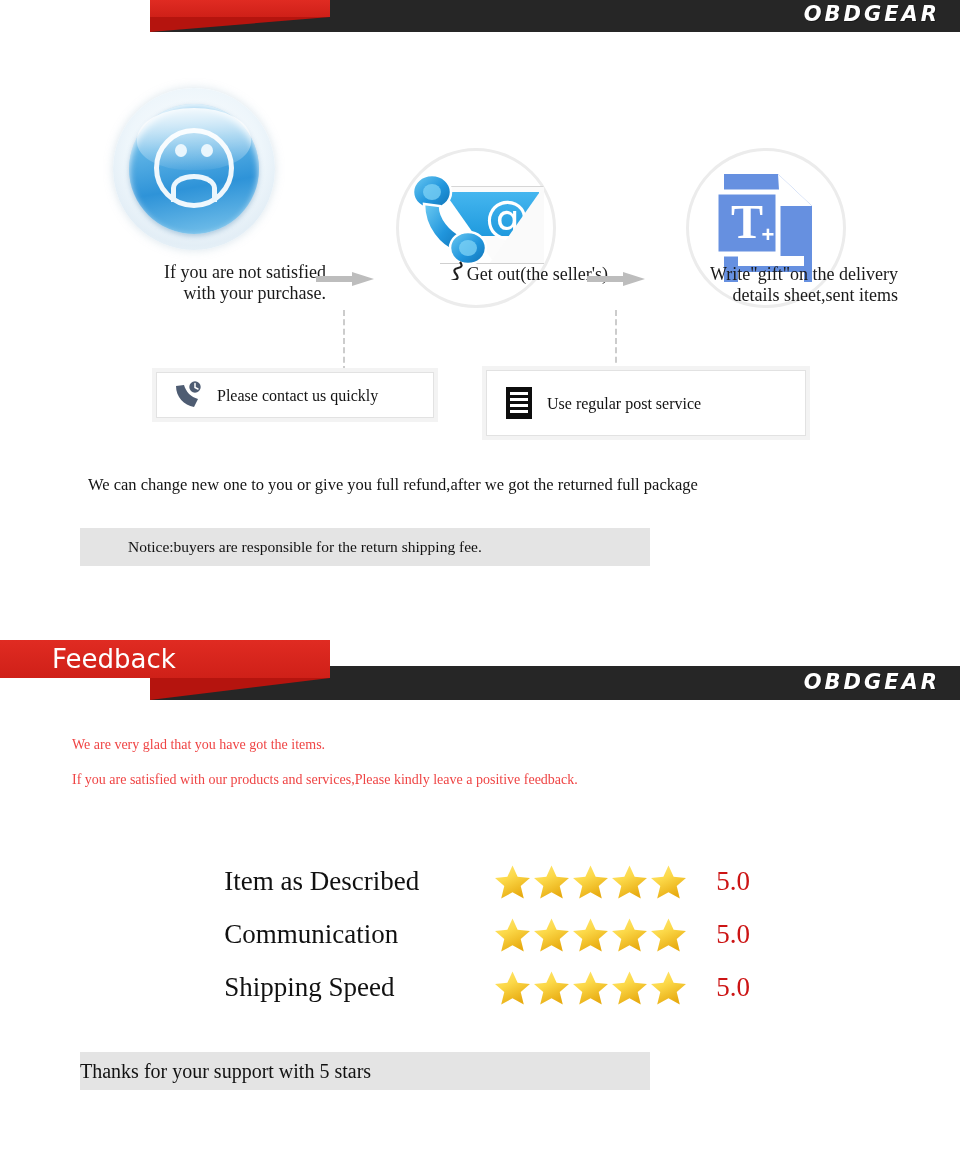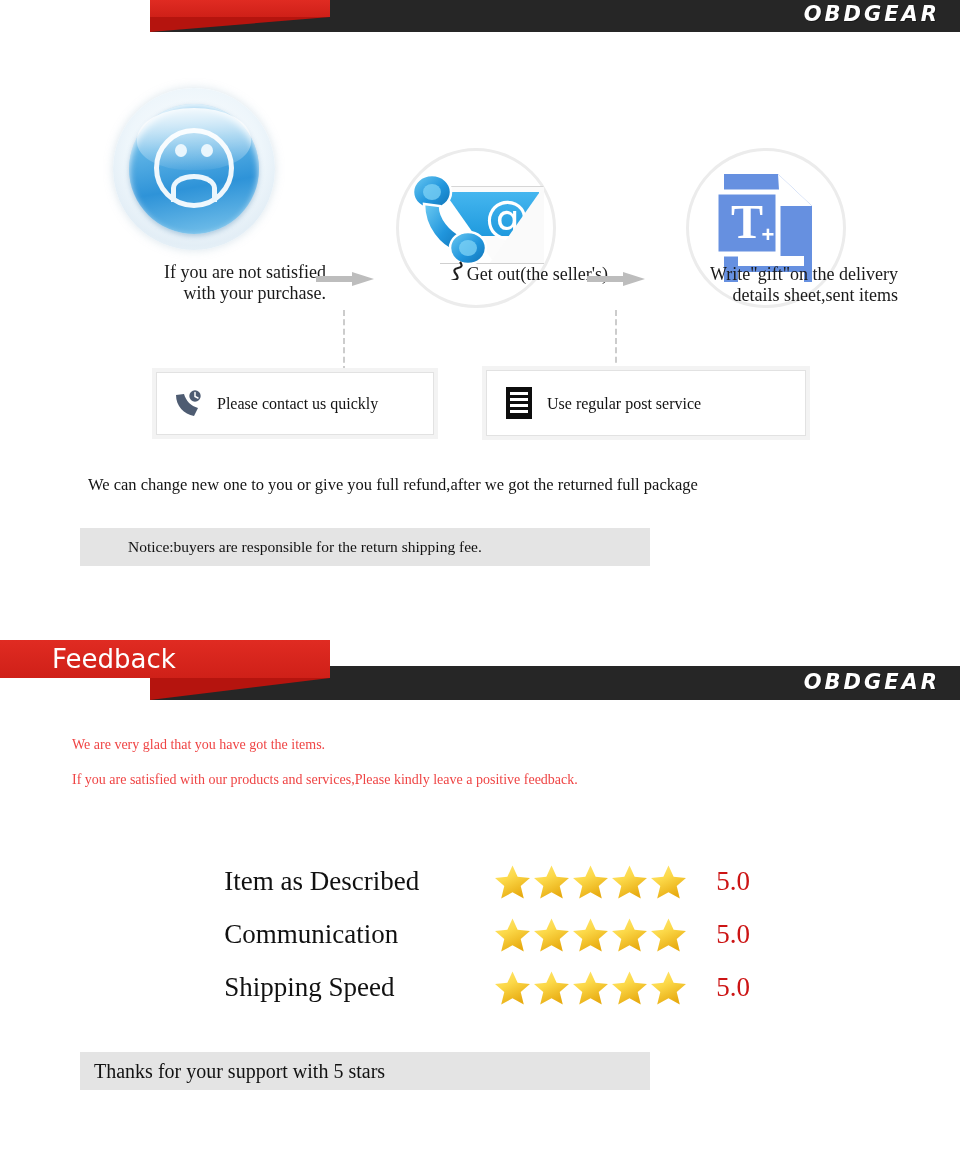--- a/index.html
+++ b/index.html
@@ -253,21 +253,21 @@
     position: absolute;
     background: #ffffff;
     border: 1px solid #e2e2e2;
     box-shadow: 0 0 0 4px #f3f3f3;
     display: flex;
     align-items: center;
     box-sizing: border-box;
   }
   .info-box.b1 {
     left: 156px; top: 372px;
-    width: 278px; height: 63px;
+    width: 278px; height: 46px;
     padding-left: 16px;
   }
   .info-box.b2 {
     left: 486px; top: 370px;
     width: 320px; height: 66px;
     padding-left: 18px;
   }
   .info-text {
     font-size: 16px;
     color: #121212;
@@ -389,21 +389,20 @@
   }
 
   
   .thanks-box {
     position: absolute;
     left: 80px; top: 1052px;
     width: 570px; height: 38px;
     background: #e4e4e4;
     display: flex;
     align-items: center;
-    padding-left: 14px;
     box-sizing: border-box;
   }
   .thanks-box span {
     font-size: 20px;
     color: #121212;
   }
 </style>
 </head>
 <body>
 

